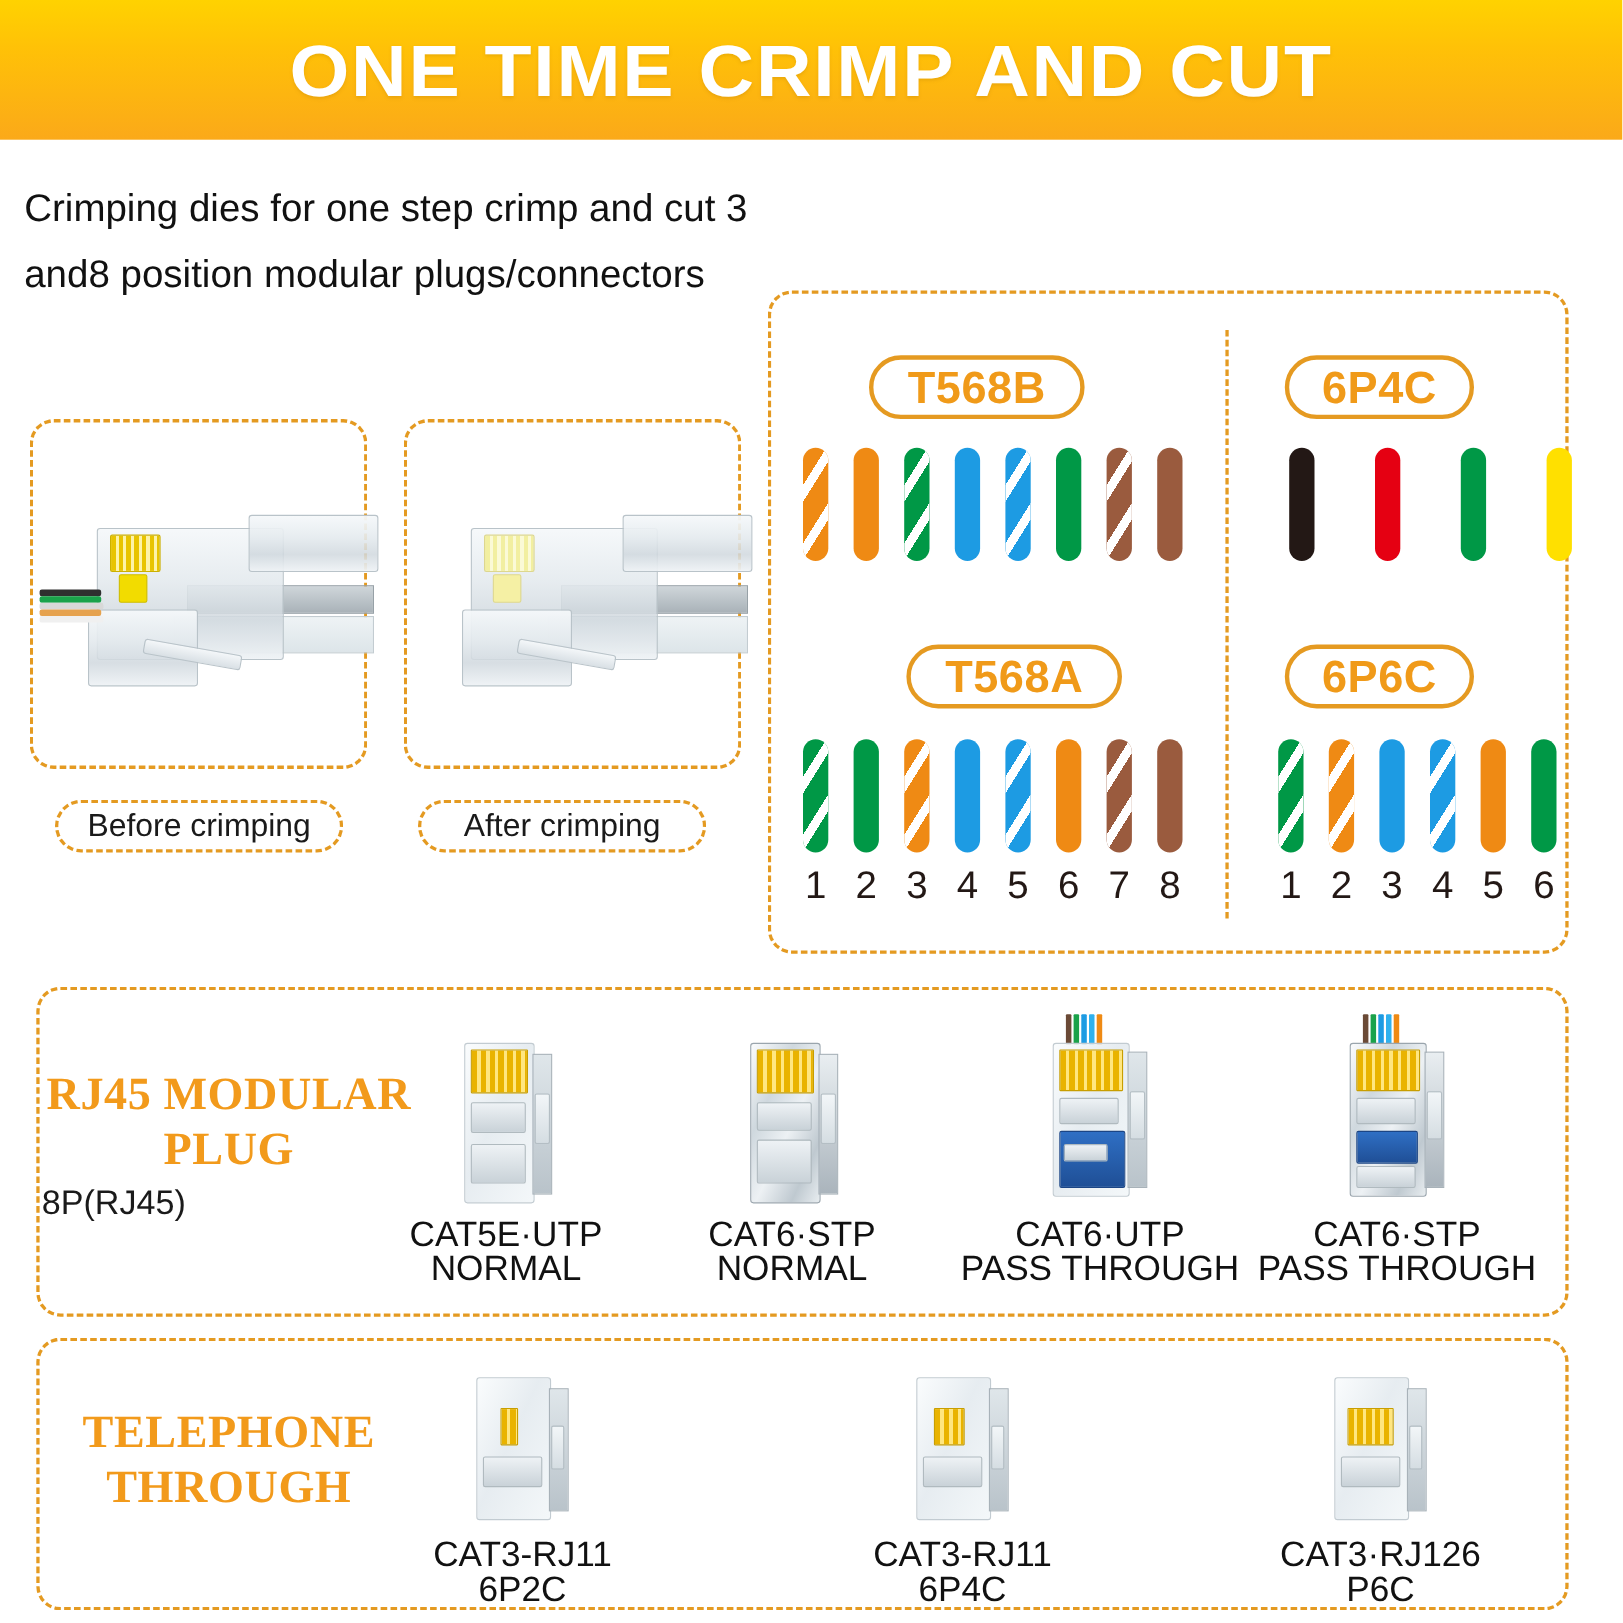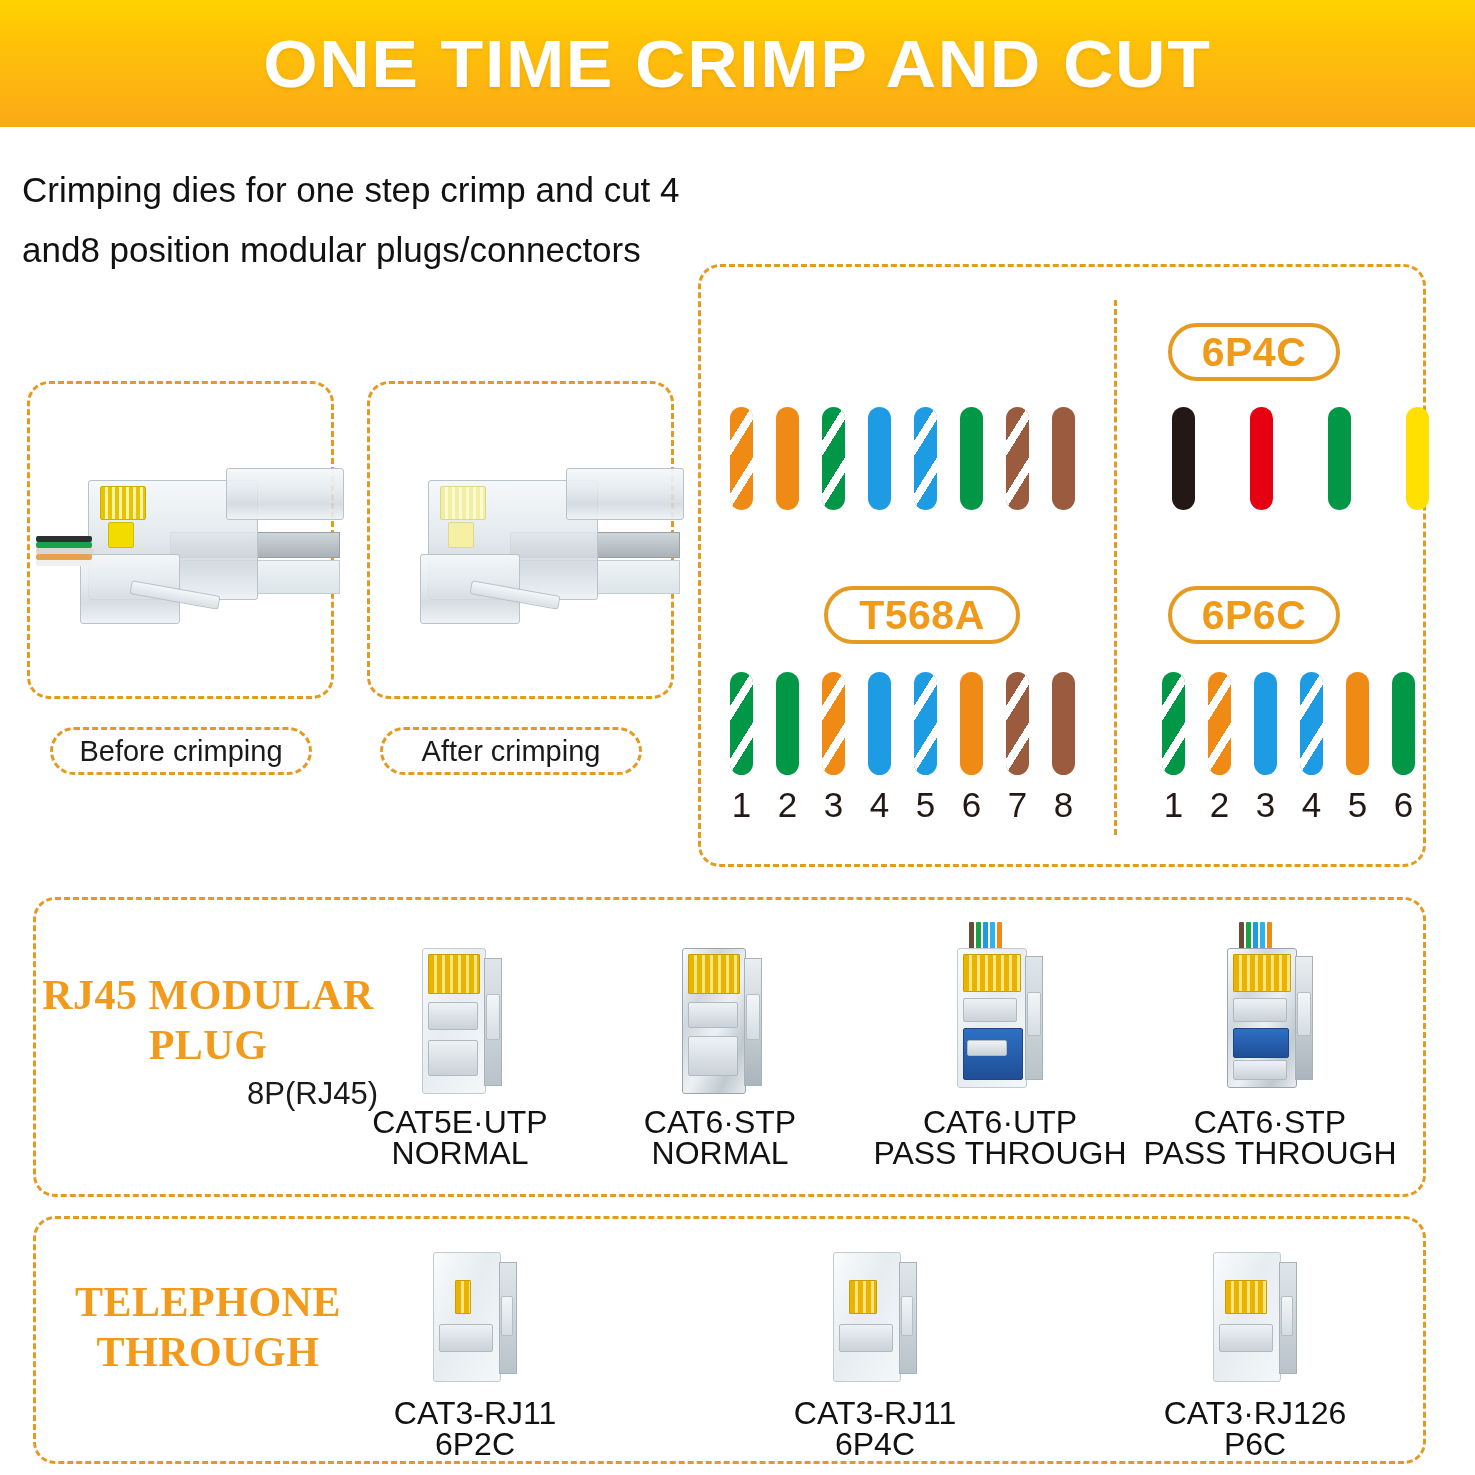--- a/index.html
+++ b/index.html
@@ -169,21 +169,21 @@
     font-size: 42px;
     line-height: 50px;
     text-align: center;
     letter-spacing: 0.5px;
     font-family: Liberation Serif, serif;
   }
   .sec-sub {
     position: absolute;
     color: #1a1a1a;
     font-size: 31px;
-    text-align: right;
+    text-align: left;
   }
 
   
   .prod { position: absolute; text-align: center; }
   .prod .cap {
     font-size: 32px; line-height: 31px; color: #111;
     white-space: pre-line;
   }
   .art { position: relative; margin: 0 auto; }
 
@@ -242,21 +242,21 @@
 </style>
 </head>
 <body>
 
 <div id="page">
 
   <div class="banner">
     <div class="banner-title">ONE TIME CRIMP AND CUT</div>
   </div>
 
-  <div class="intro">Crimping dies for one step crimp and cut 4 and8 position modular plugs/connectors</div>
+  <div class="intro">Crimping dies for one step crimp and cut 3 and8 position modular plugs/connectors</div>
 
   <div class="dashed-box" id="frame-before">
     <div class="plugside" style="left:0;top:0;width:307px;height:318px;">
 
       <div class="grey-bar" style="left:140px; top:148px; width:170px; height:26px;"></div>
       <div class="pale-bar" style="left:128px; top:176px; width:182px; height:34px;"></div>
 
       <div class="body" style="left:58px;  top:96px;  width:170px; height:120px;"></div>
       <div class="body" style="left:50px;  top:170px; width:100px; height:70px;"></div>
       <div class="body" style="left:196px; top:84px;  width:118px; height:52px;"></div>
@@ -287,20 +287,21 @@
       <div class="latch" style="left:100px; top:204px; width:90px; height:14px; transform:rotate(10deg); border-radius:3px;"></div>
     </div>
   </div>
 
   <div class="pill-caption" id="cap-after">After crimping</div>
   <div class="pill-caption" id="cap-before">Before crimping</div>
 
   <div class="dashed-box" id="panel-wiring"></div>
   <div class="v-divider"></div>
 
+  <div class="tag-pill" style="left:790px; top:323px; width:196px;">T568B</div>
   <div class="wire-row" id="row-t568b" style="left:730px; top:407px; gap:23px;">
       <div class="wire striped" title="white/orange" style="background: rgb(239, 138, 20);"></div>
       <div class="wire" title="orange" style="background: rgb(239, 138, 20);"></div>
       <div class="wire striped" title="white/green" style="background: rgb(0, 152, 70);"></div>
       <div class="wire" title="blue" style="background: rgb(29, 155, 227);"></div>
       <div class="wire striped" title="white/blue" style="background: rgb(29, 155, 227);"></div>
       <div class="wire" title="green" style="background: rgb(0, 152, 70);"></div>
       <div class="wire striped" title="white/brown" style="background: rgb(154, 91, 62);"></div>
       <div class="wire" title="brown" style="background: rgb(154, 91, 62);"></div>
     </div>

